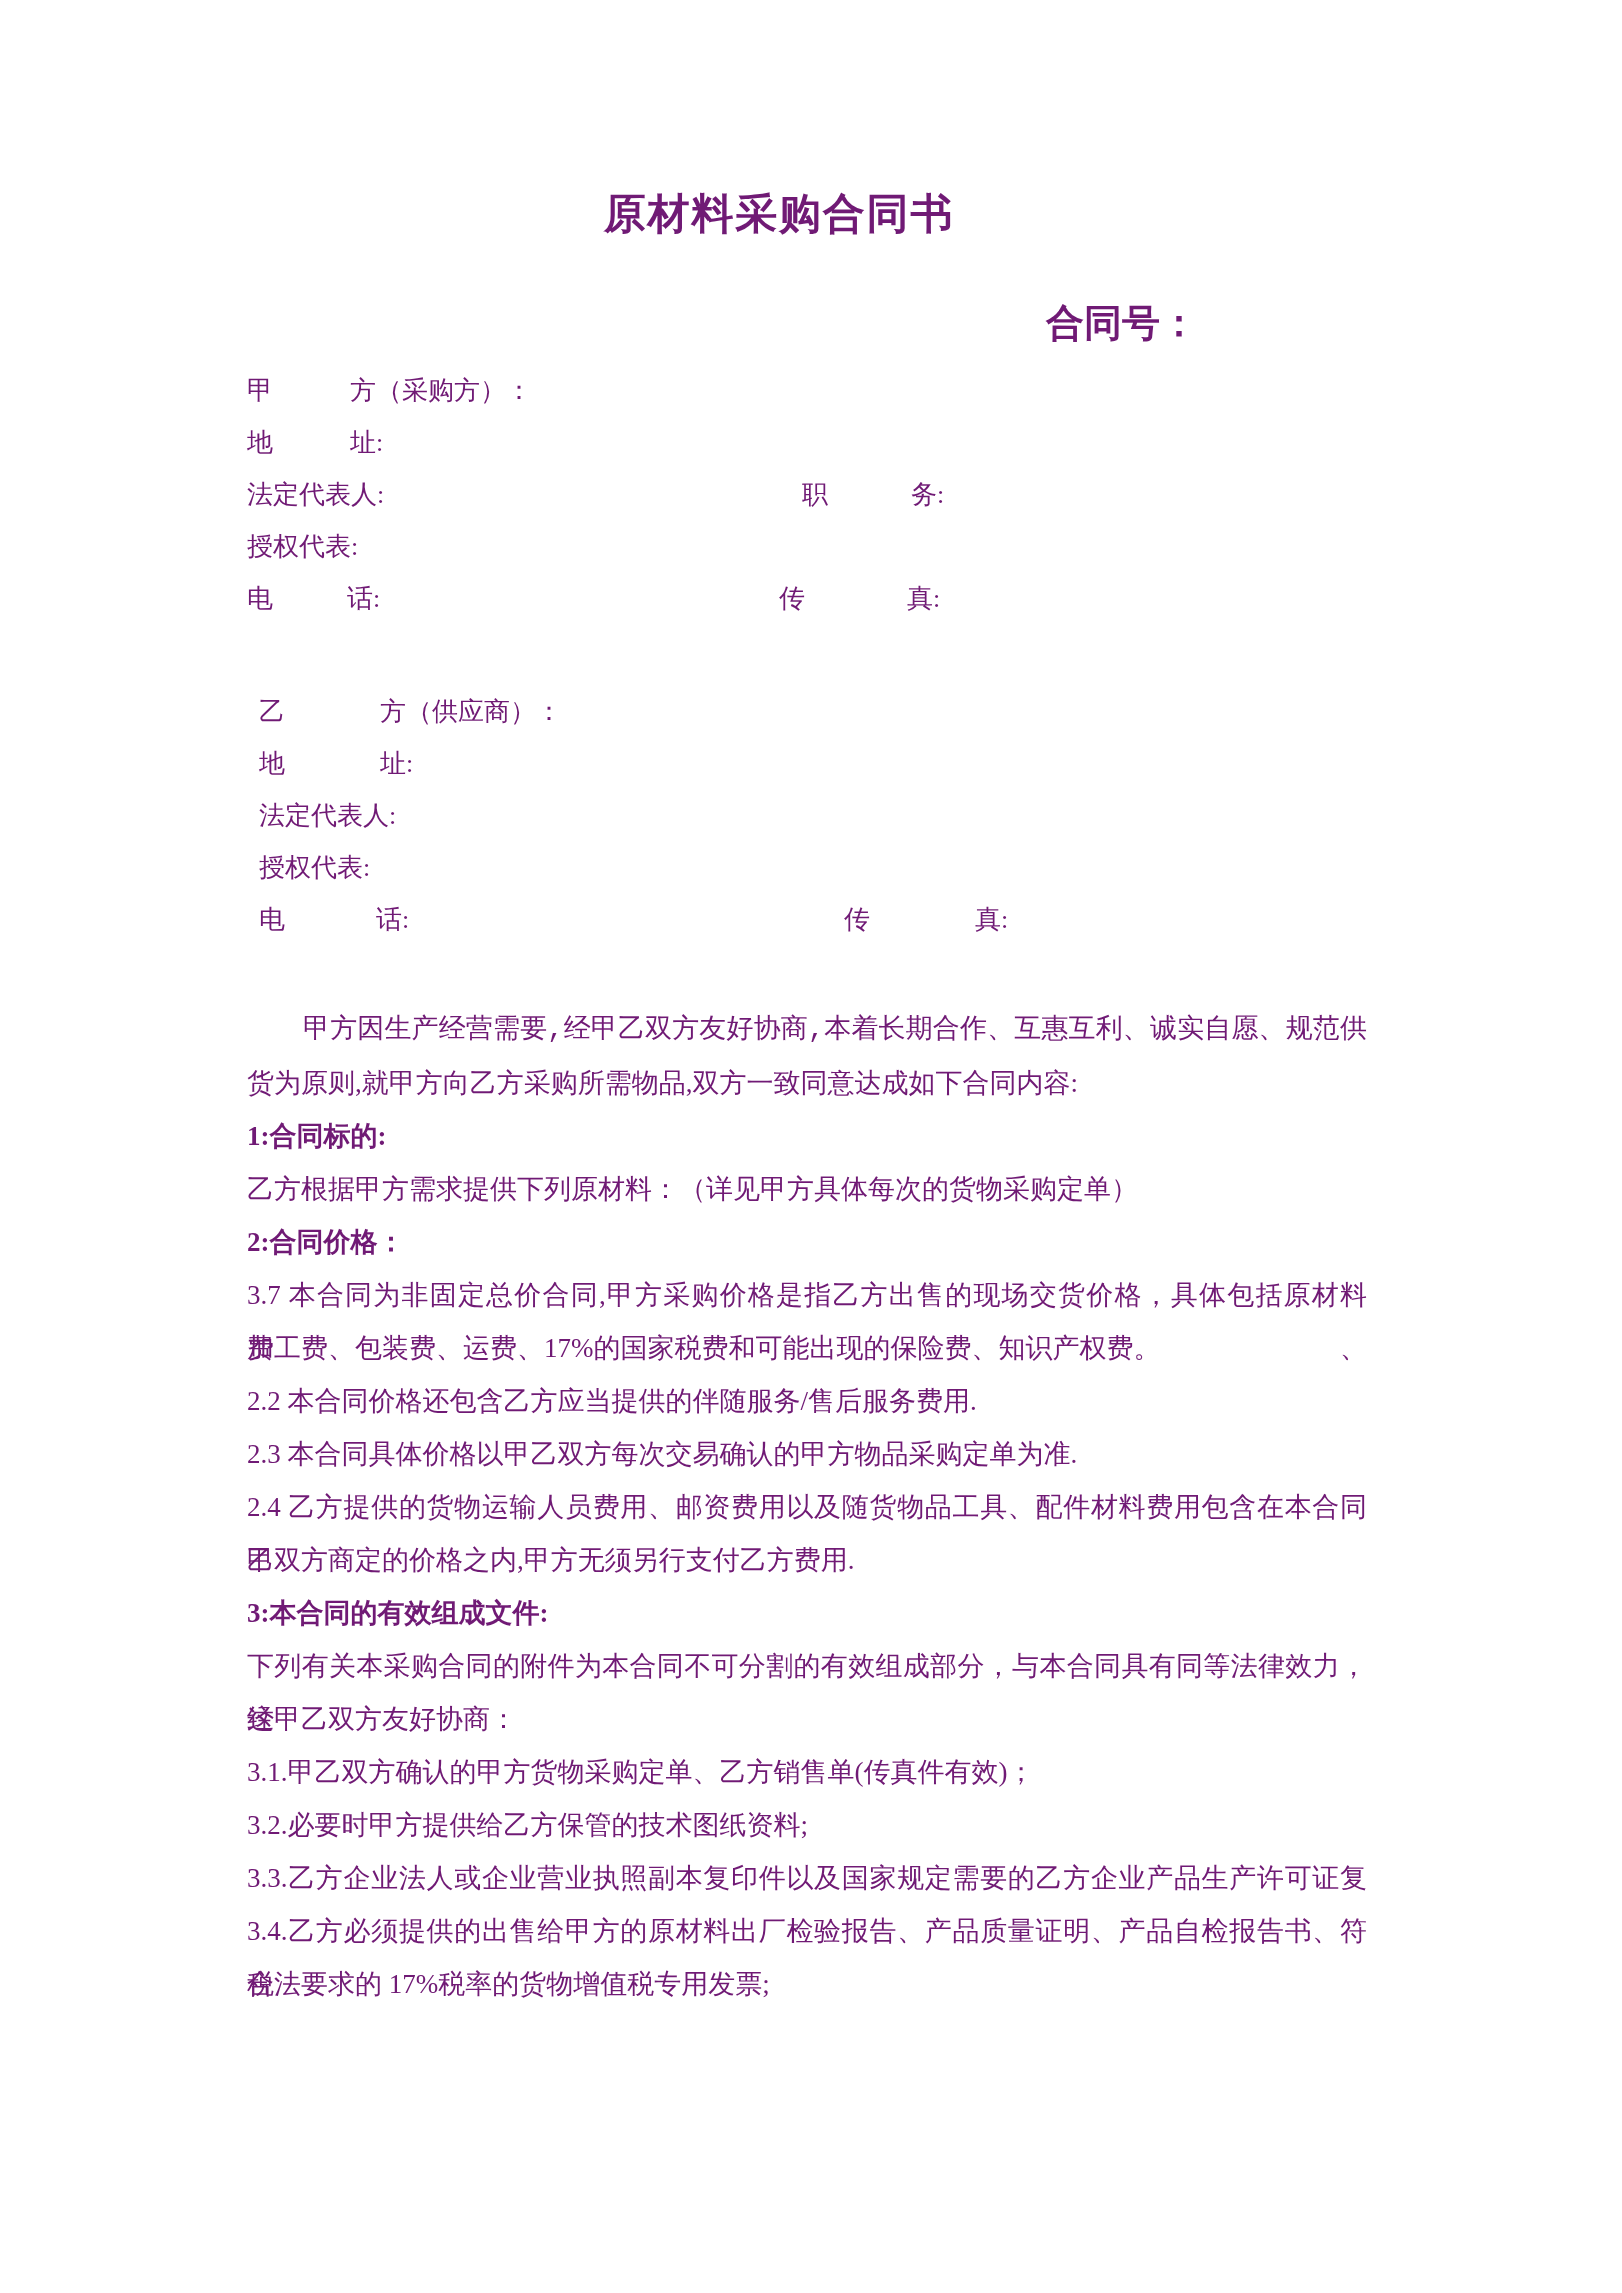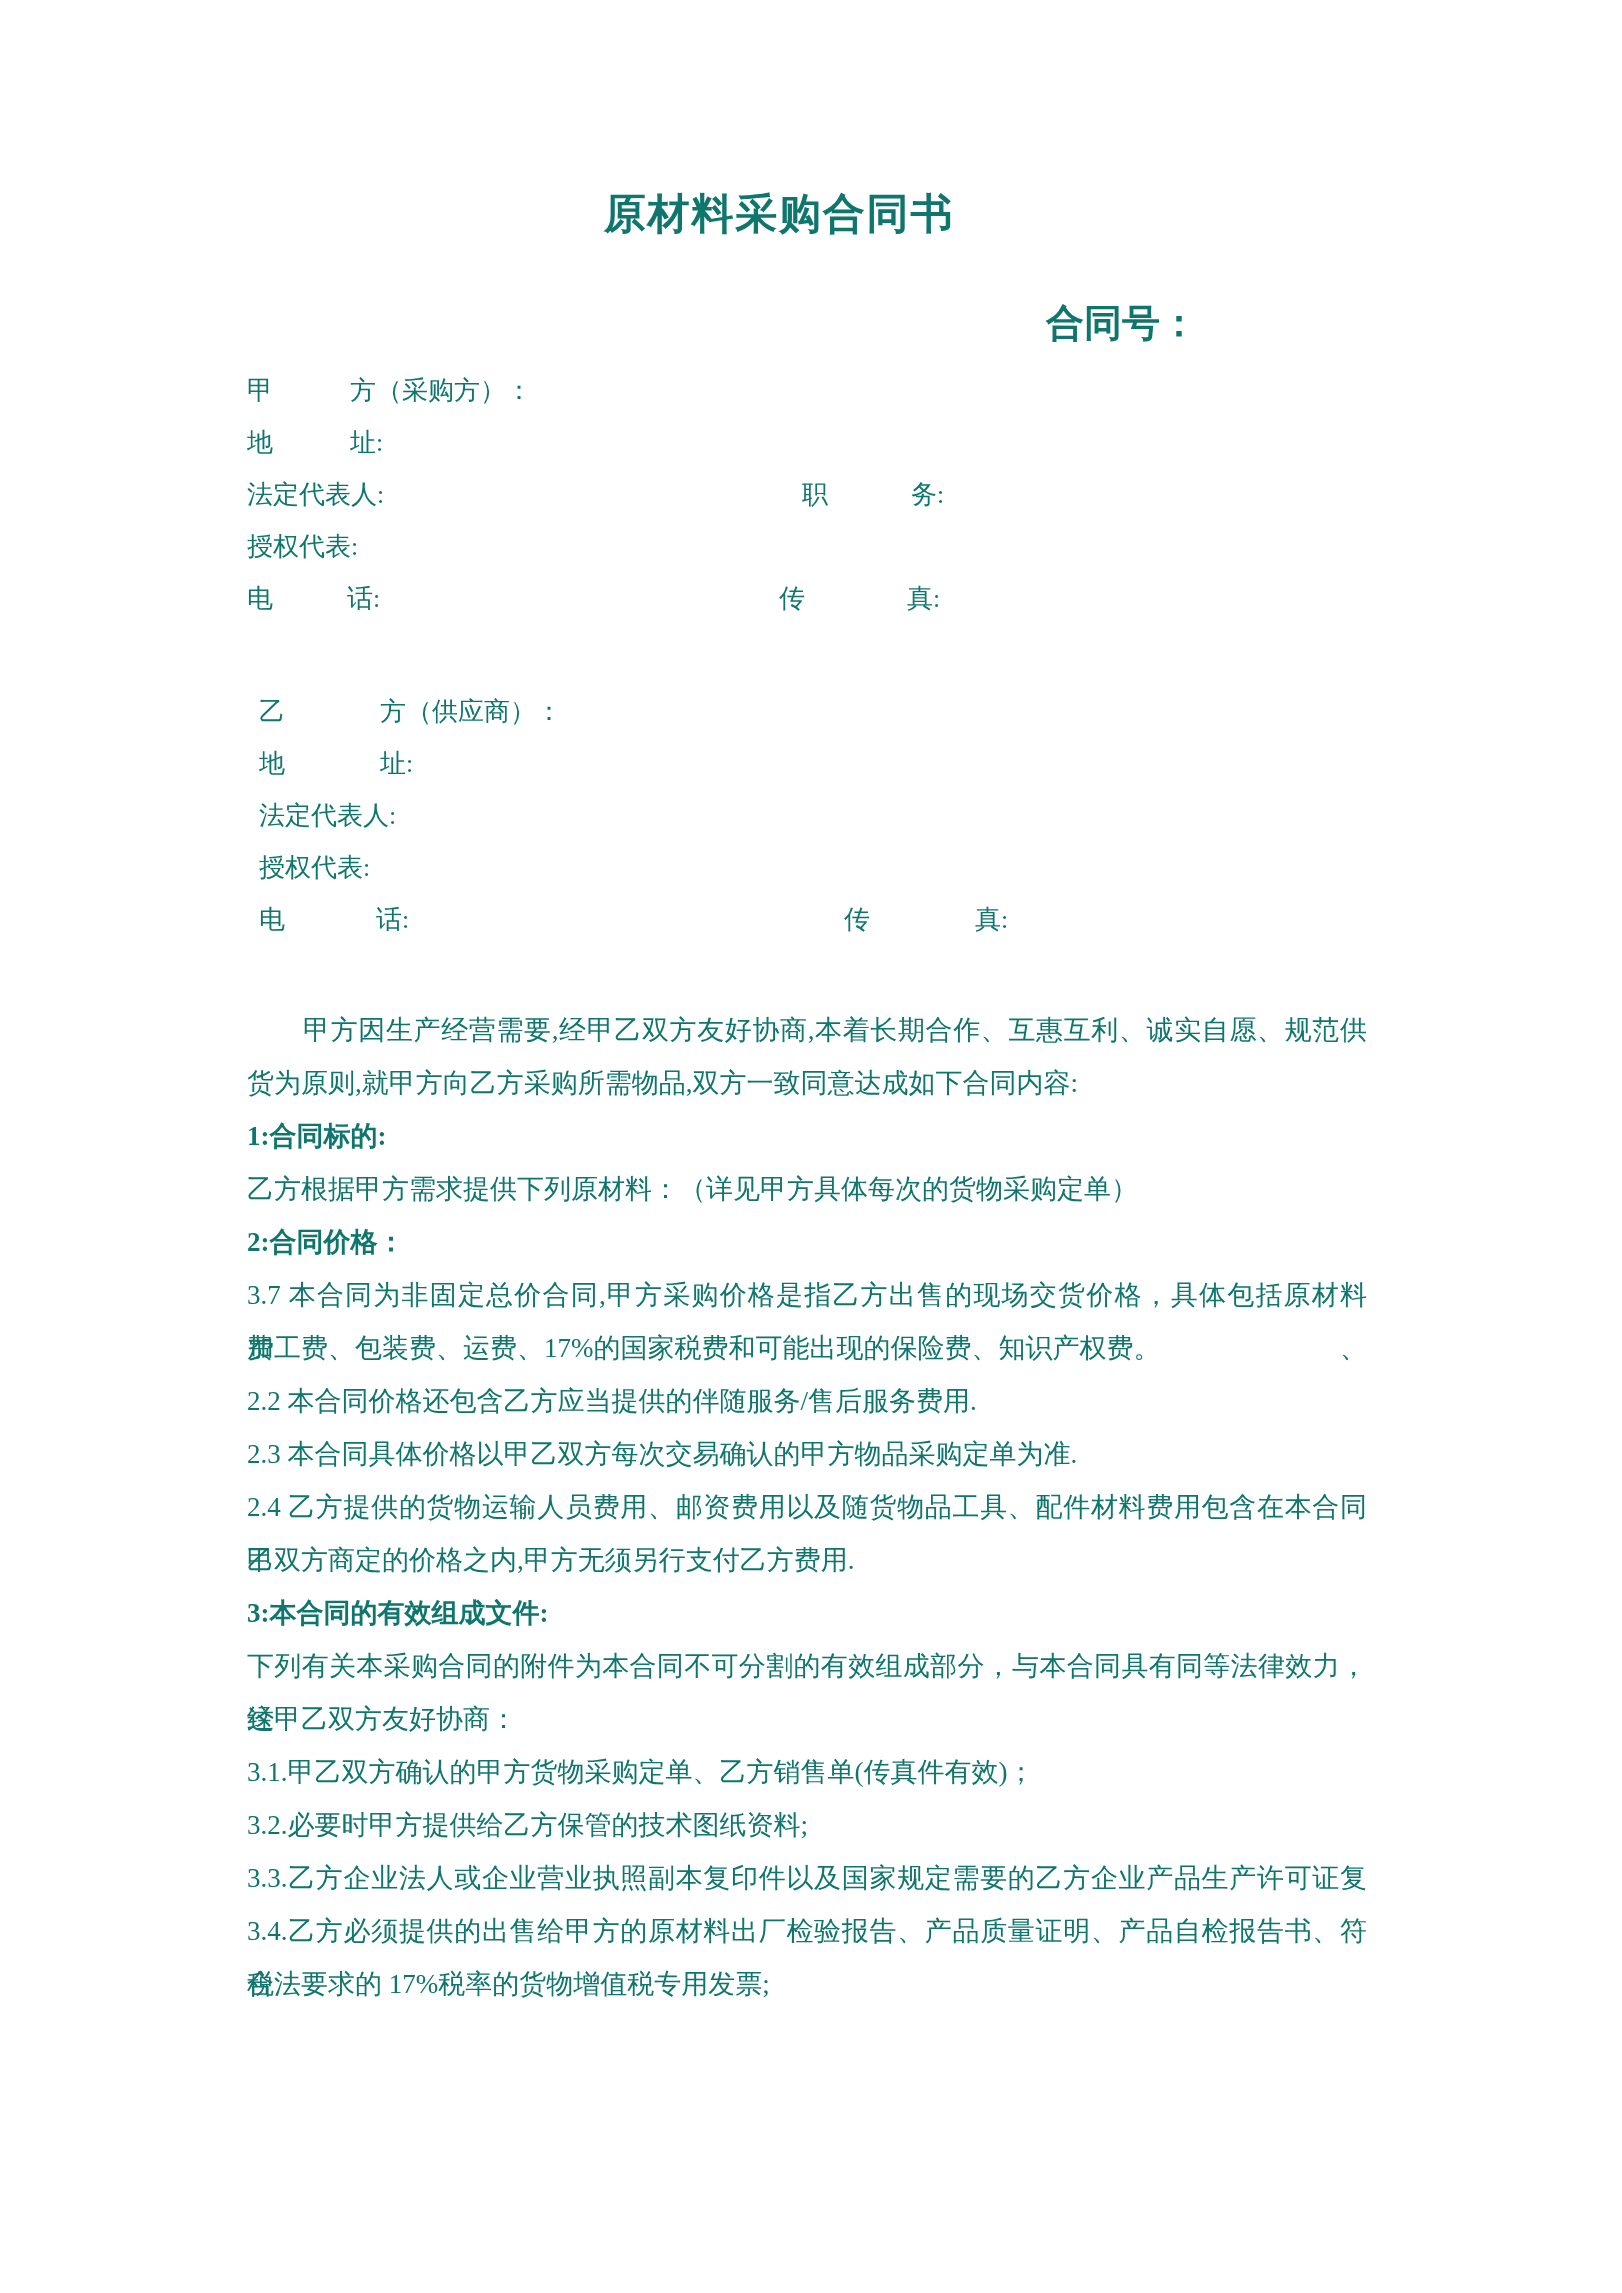--- a/index.html
+++ b/index.html
@@ -1,21 +1,21 @@
 <!DOCTYPE html>
 <html style="font-size:14.5px"><head>
 <meta charset="utf-8">
 <style>
   html, body { margin: 0; padding: 0; background: #ffffff; }
   .page {
     position: relative;
     width: 1623px;
     height: 2294px;
     background: #ffffff;
-    color: #0f766e;
+    color: #701a75;
     font-family: "Liberation Serif", serif;
     overflow: hidden;
   }
   
   .doc-title {
     position: absolute;
     top: 186px;
     left: 0;
     width: 1558px;
     text-align: center;
@@ -66,21 +66,21 @@
     top: 1004px;
     width: 1120px;
     font-size: 27px;
   }
   .bline {
     height: 53px;
     line-height: 53px;
   }
   .j { text-align: justify; text-align-last: justify; }
   .b { font-weight: 700; }
-  .ind { text-indent: 56px; }
+  .ind { text-indent: 56px; font-family: Liberation Mono, monospace; }
 </style>
 </head>
 <body>
 
 <div class="page">
 
   <div class="doc-title">原材料采购合同书</div>
 
   <div class="contract-no">合同号：</div>
 

